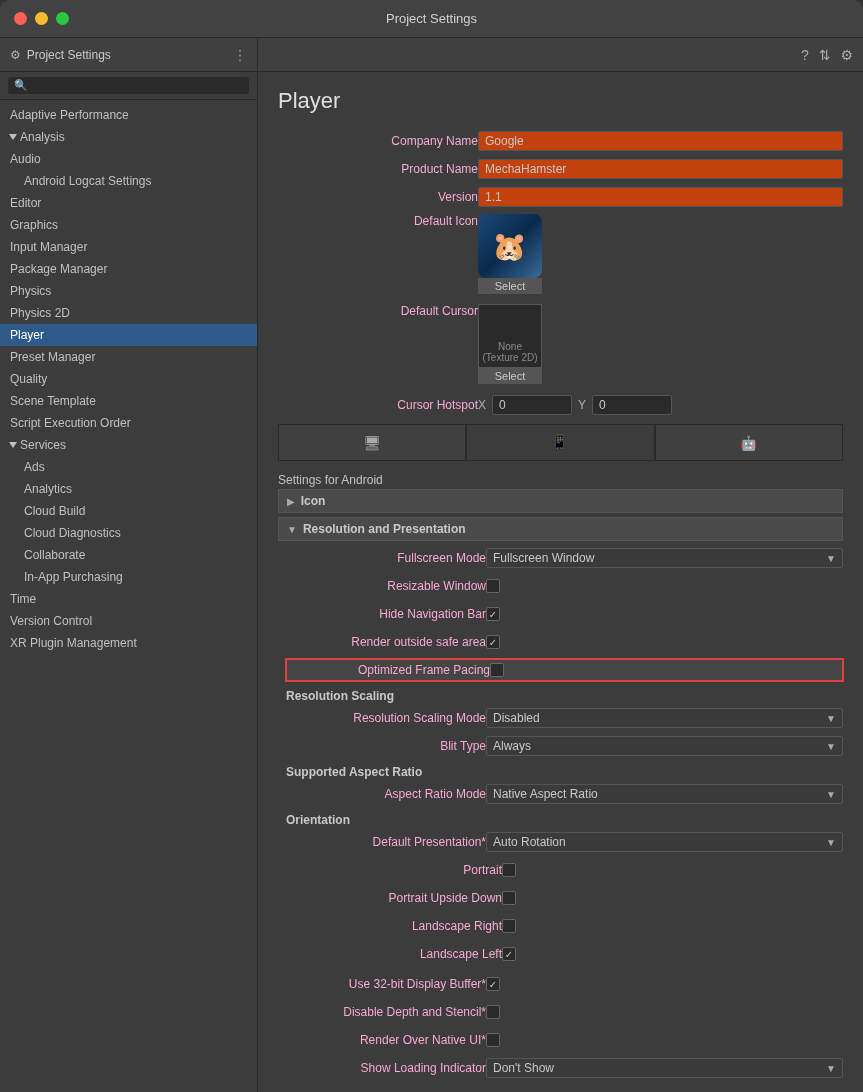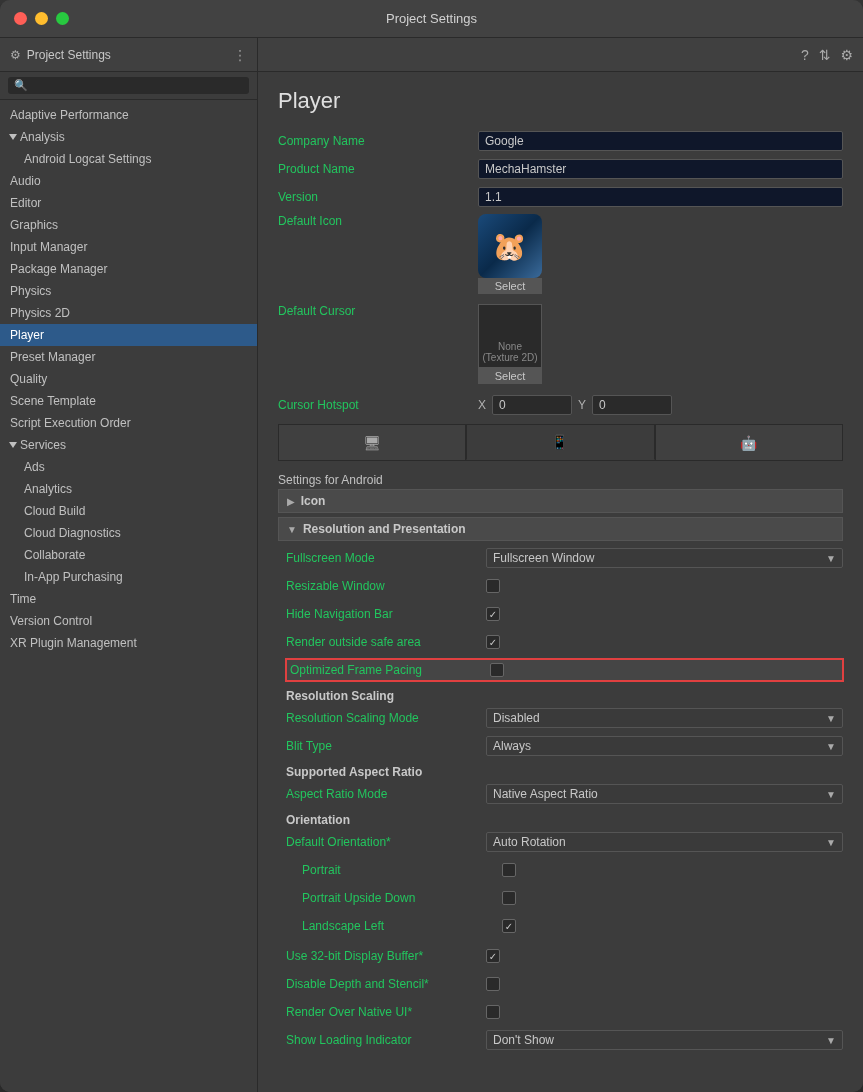--- a/index.html
+++ b/index.html
@@ -172,30 +172,31 @@
       margin-bottom: 16px;
     }
     
     .prop-row {
       display: flex;
       align-items: center;
       margin-bottom: 6px;
       min-height: 22px;
     }
     .prop-label {
-      color: #22c55e;
+      color: #f9a8d4;
       font-size: 12px;
       width: 200px;
       flex-shrink: 0;
+      text-align: right;
     }
     .prop-value {
       flex: 1;
       color: #c8c8c8;
       font-size: 12px;
-      background: #0f172a;
+      background: #c2410c;
       border: 1px solid #555;
       border-radius: 2px;
       padding: 2px 6px;
       height: 20px;
     }
     .icon-preview {
       width: 64px;
       height: 64px;
       background: #1a3a5c;
       border-radius: 8px;
@@ -399,25 +400,25 @@
         </div>
       </div>
       <div class="sidebar-items">
         <div class="sidebar-item">
           <span>Adaptive Performance</span>
         </div>
         <div class="sidebar-item">
           <span class="triangle open"></span>
           <span>Analysis</span>
         </div>
+        <div class="sidebar-item">
+          <span>Audio</span>
+        </div>
         <div class="sidebar-item indented">
           <span>Android Logcat Settings</span>
-        </div>
-        <div class="sidebar-item">
-          <span>Audio</span>
         </div>
         <div class="sidebar-item">
           <span>Editor</span>
         </div>
         <div class="sidebar-item">
           <span>Graphics</span>
         </div>
         <div class="sidebar-item">
           <span>Input Manager</span>
         </div>
@@ -616,33 +617,37 @@
             <div class="prop-row">
               <span class="prop-label">Aspect Ratio Mode</span>
               <div class="dropdown">
                 <span>Native Aspect Ratio</span>
                 <span class="dropdown-arrow">▼</span>
               </div>
             </div>
 
             <div class="subsection-title">Orientation</div>
             <div class="prop-row">
-              <span class="prop-label">Default Orientation*</span>
+              <span class="prop-label">Default Presentation*</span>
               <div class="dropdown">
                 <span>Auto Rotation</span>
                 <span class="dropdown-arrow">▼</span>
               </div>
             </div>
 
             <div class="prop-row prop-row-indented">
               <span class="prop-label">Portrait</span>
               <div class="checkbox-wrap"></div>
             </div>
             <div class="prop-row prop-row-indented">
               <span class="prop-label">Portrait Upside Down</span>
+              <div class="checkbox-wrap"></div>
+            </div>
+            <div class="prop-row prop-row-indented">
+              <span class="prop-label">Landscape Right</span>
               <div class="checkbox-wrap"></div>
             </div>
             <div class="prop-row prop-row-indented">
               <span class="prop-label">Landscape Left</span>
               <div class="checkbox-wrap checked">
                 <span class="checkbox-check">✓</span>
               </div>
             </div>
 
             <div style="margin-top: 8px;">

